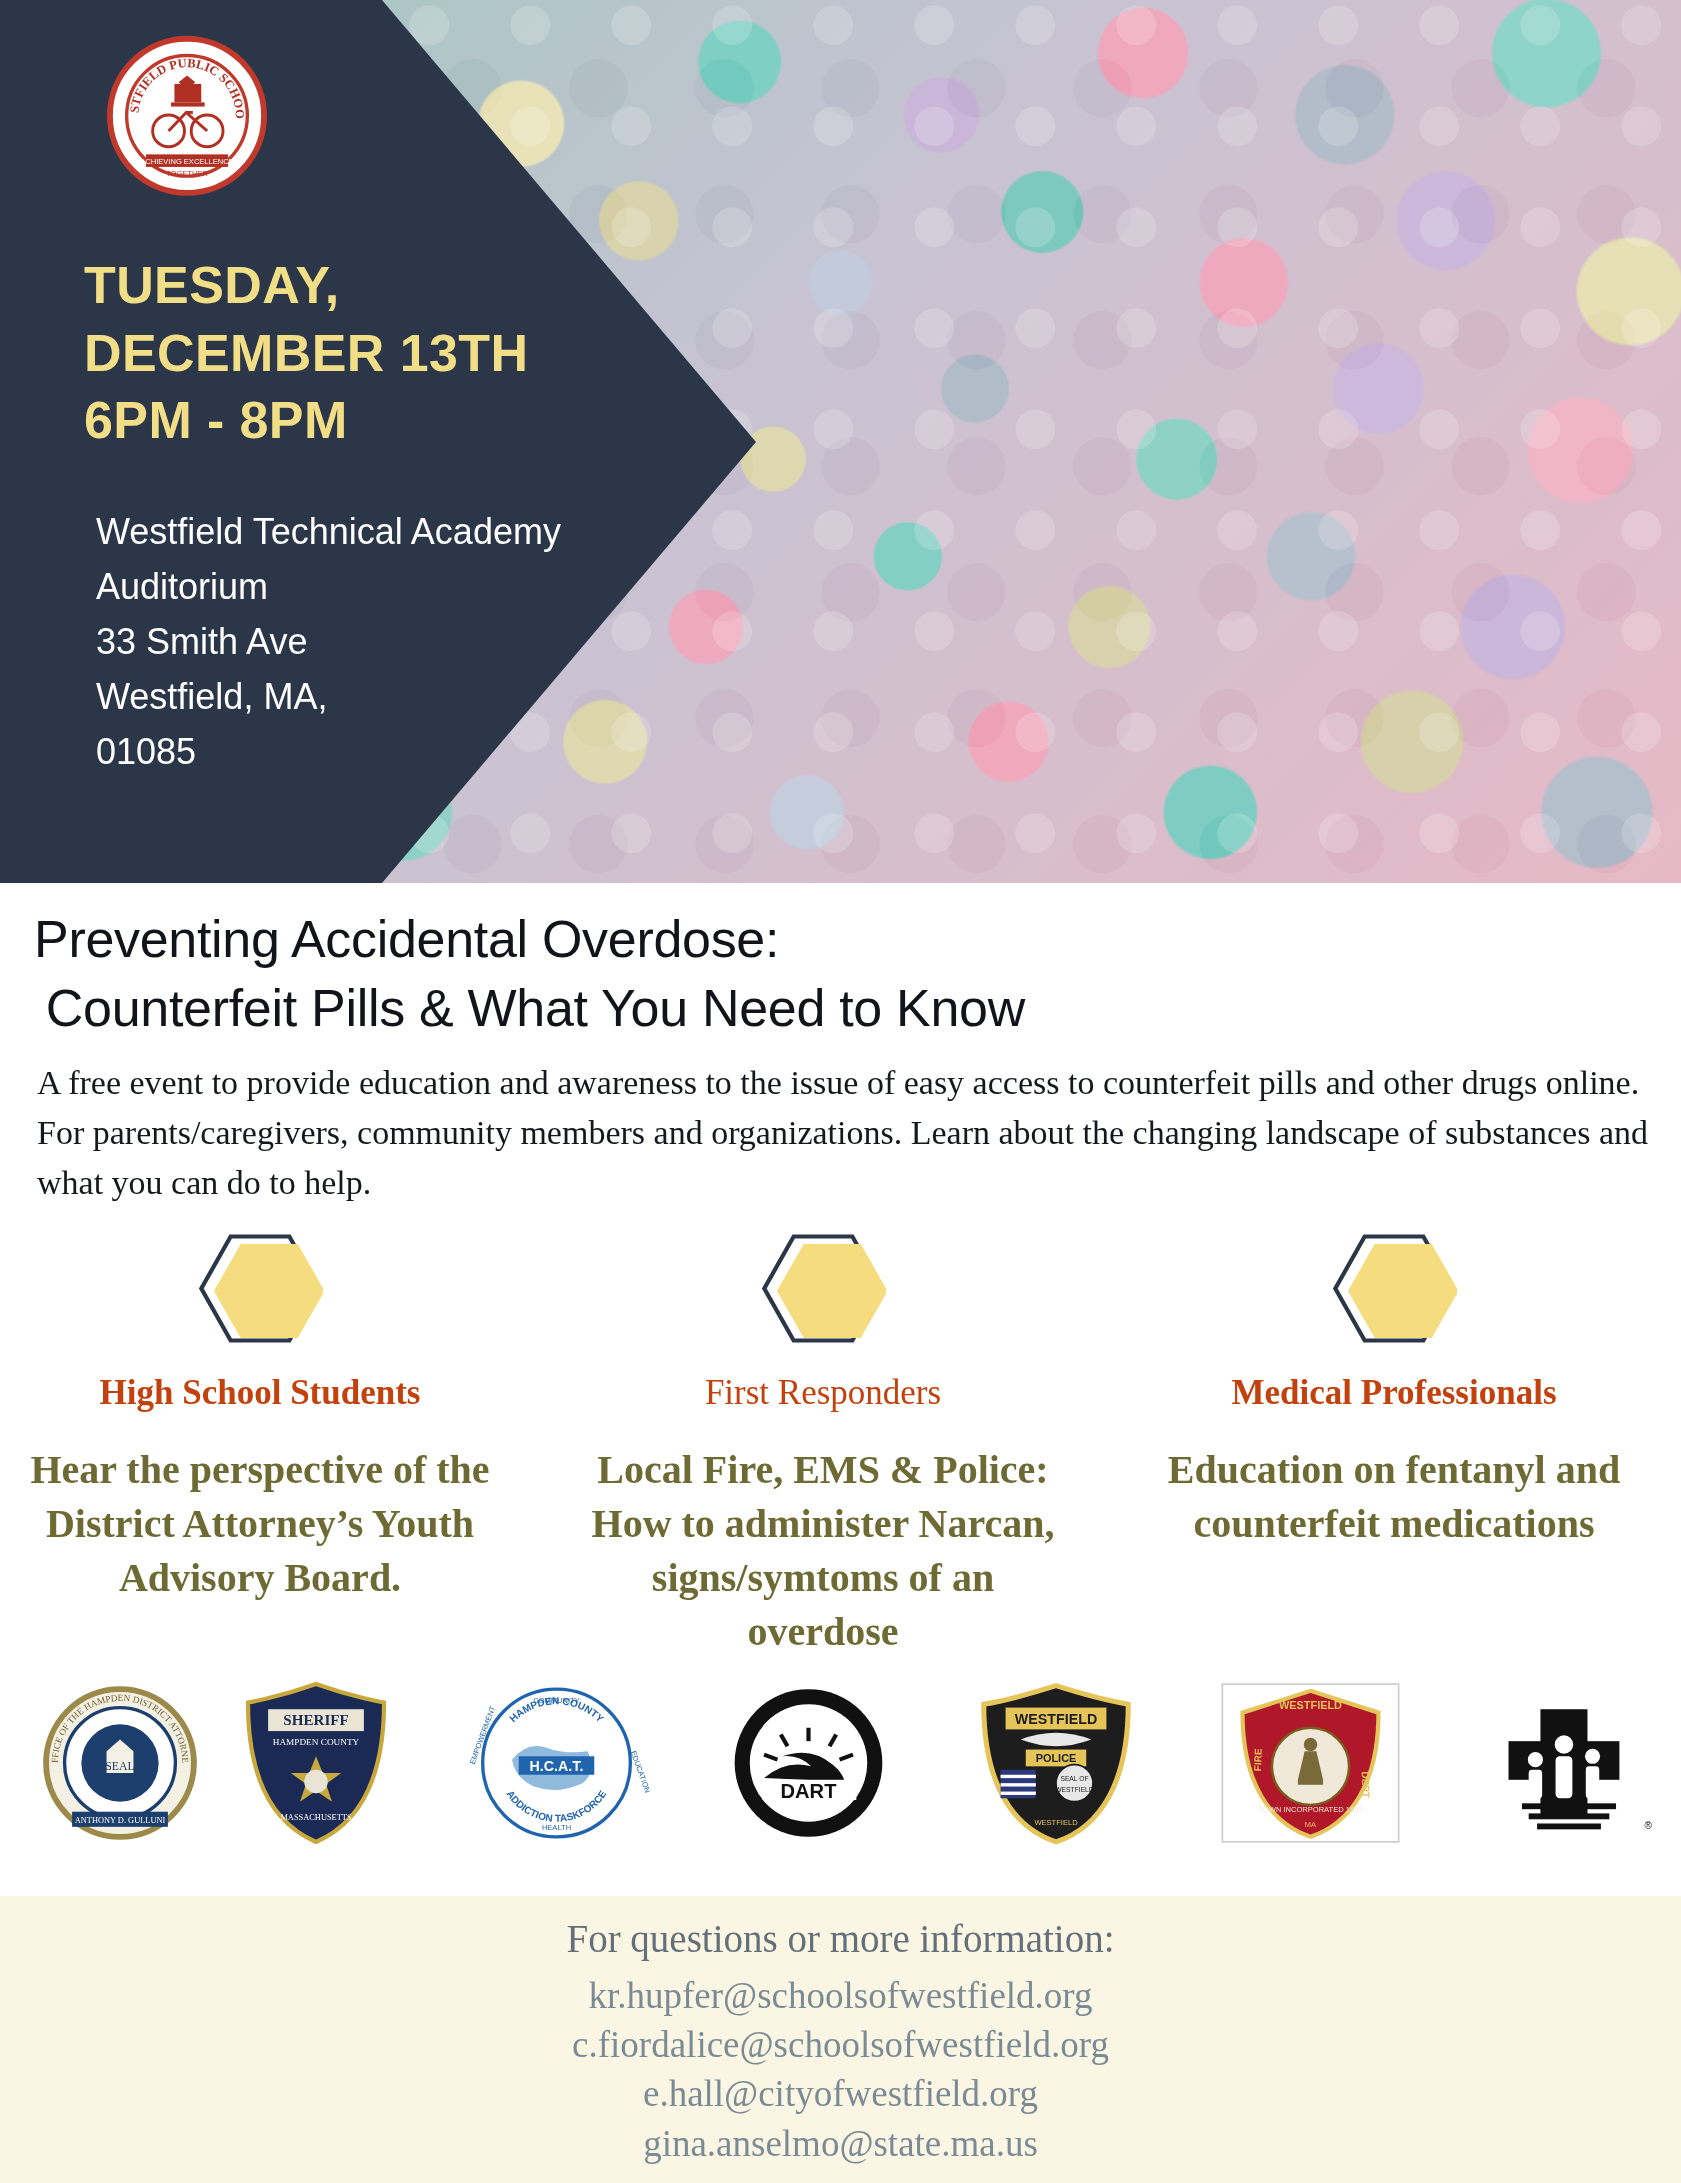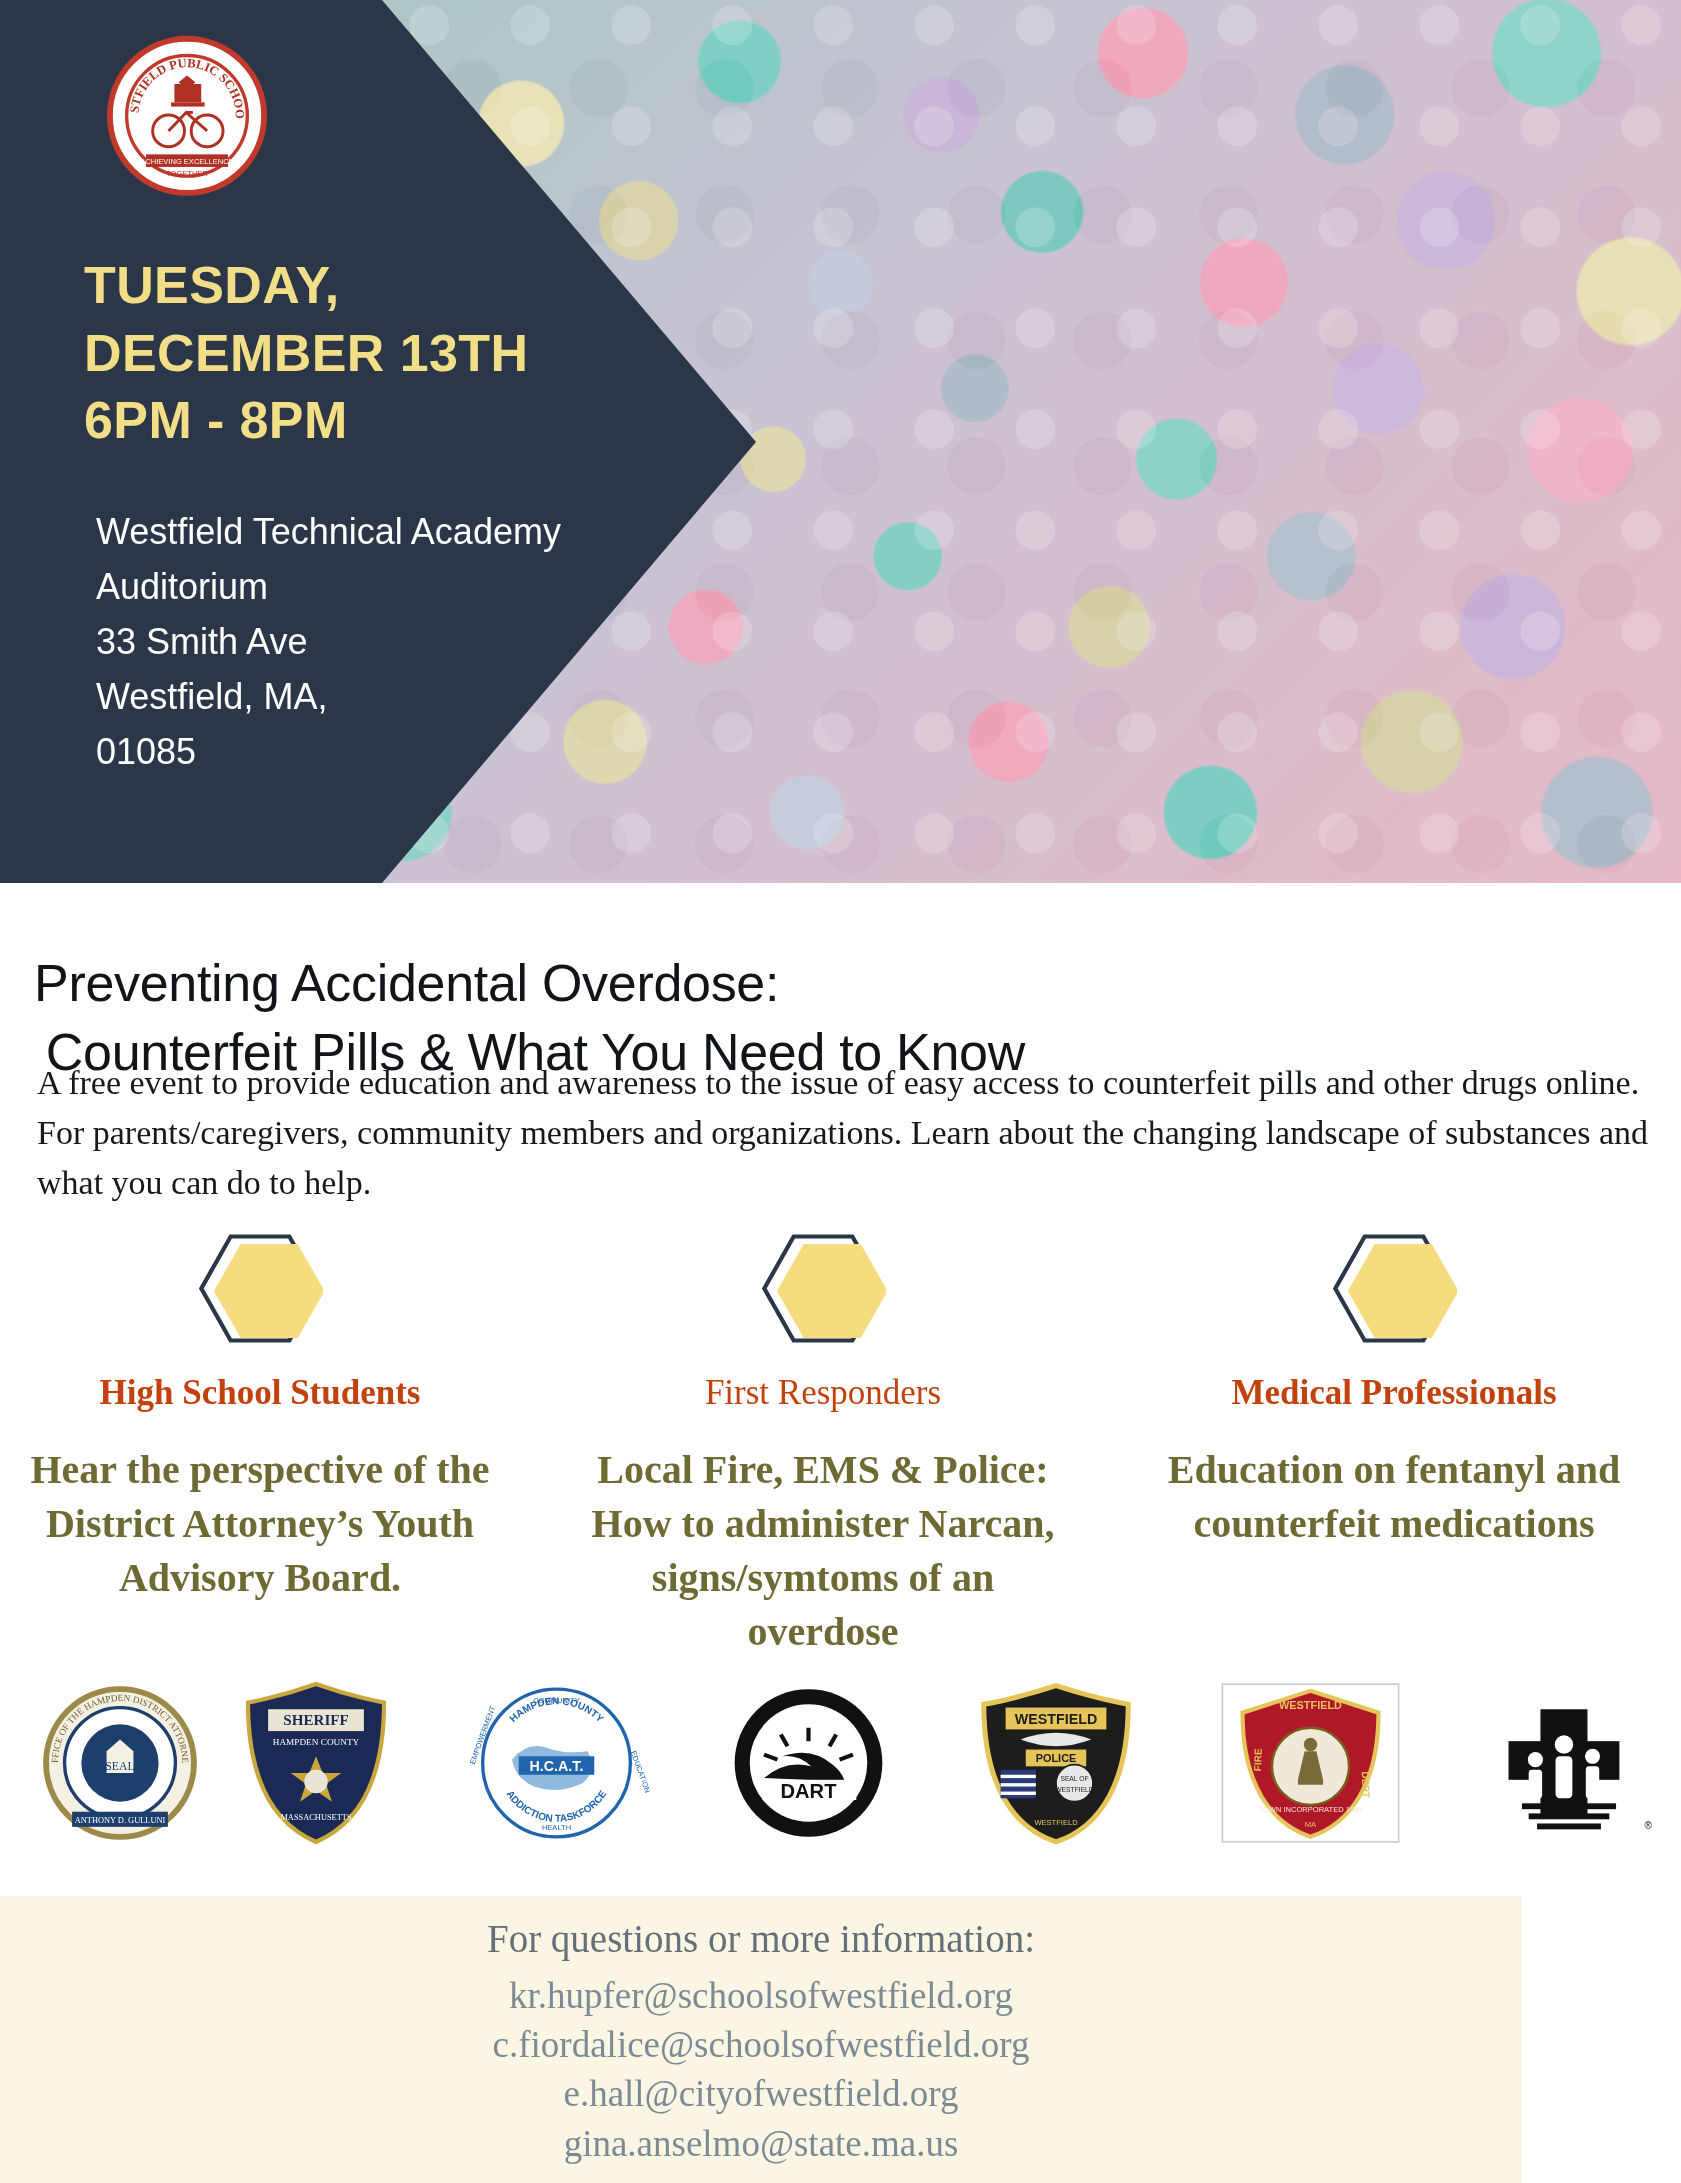--- a/index.html
+++ b/index.html
@@ -120,21 +120,20 @@
     line-height: 1.53;
     font-weight: 400;
   }
 
   
   .title-wrap {
     position: absolute;
     left: 34px;
     top: 905px;
     width: 1495px;
-    margin-top: 44px;
   }
   .title-line {
     font-size: 52px;
     font-weight: 500;
     color: #111418;
     line-height: 1.33;
     letter-spacing: -0.3px;
   }
   .title-line.second { padding-left: 11.8px; }
 
@@ -200,21 +199,21 @@
     position: absolute;
     top: 0;
     height: 168px;
   }
 
   
   .footer {
     position: absolute;
     left: 0;
     top: 1896px;
-    width: 1522px;
+    width: 1681px;
     height: 287px;
     background: #fbf6e3;
     text-align: center;
     padding-top: 20px;
     font-family: "Liberation Serif", serif;
   }
   .footer-head {
     font-size: 39px;
     color: #63707a;
     margin-bottom: 10px;

